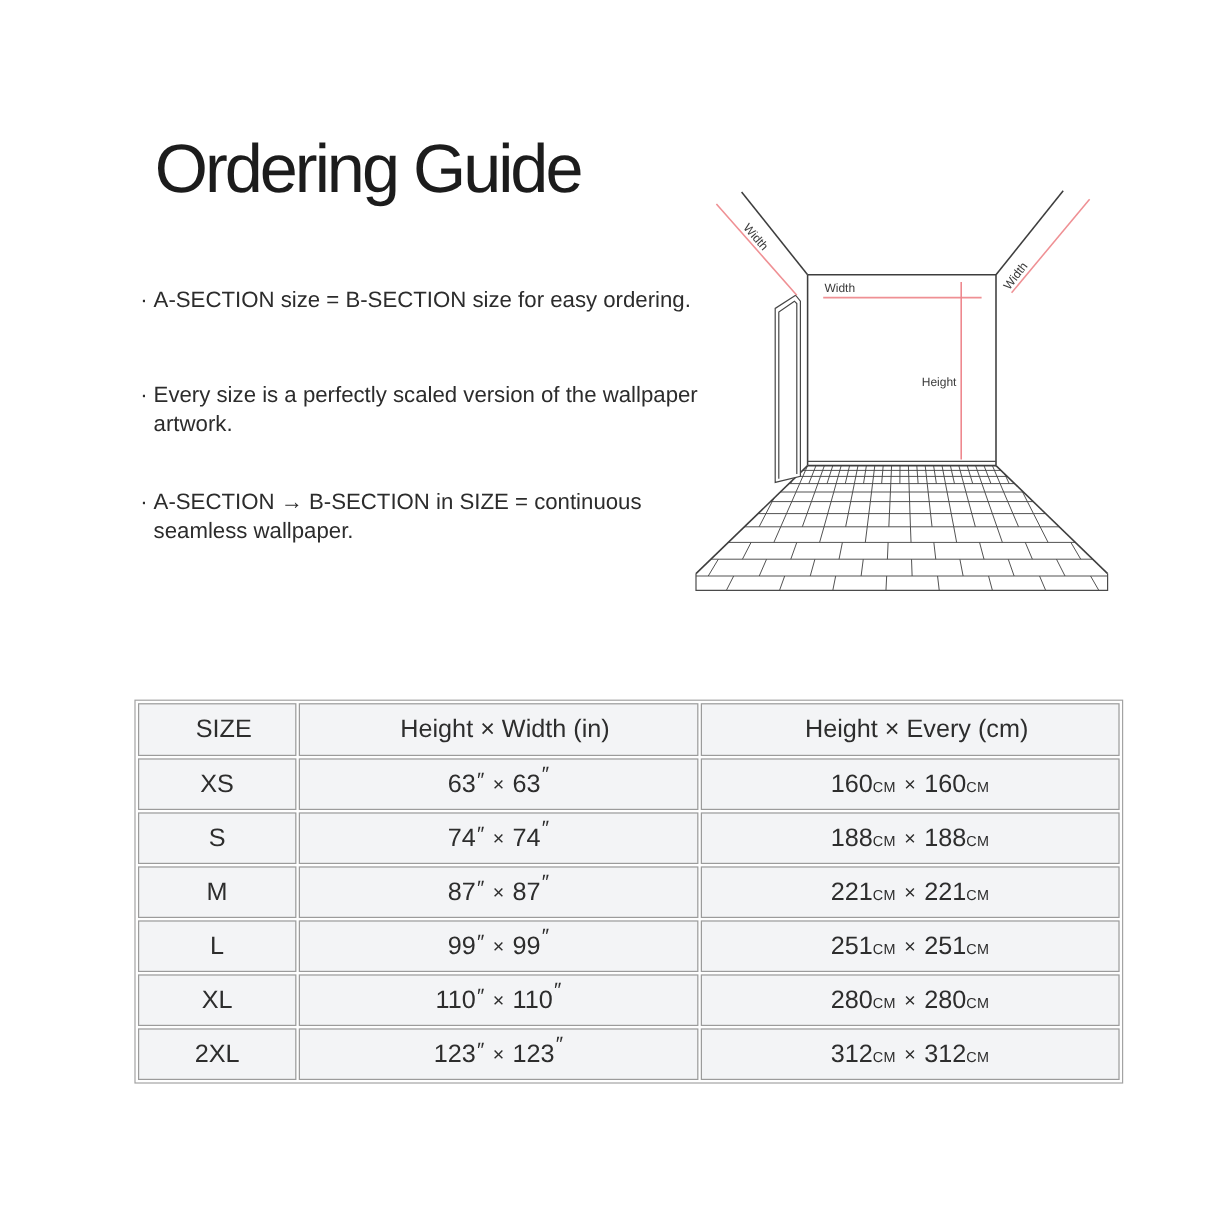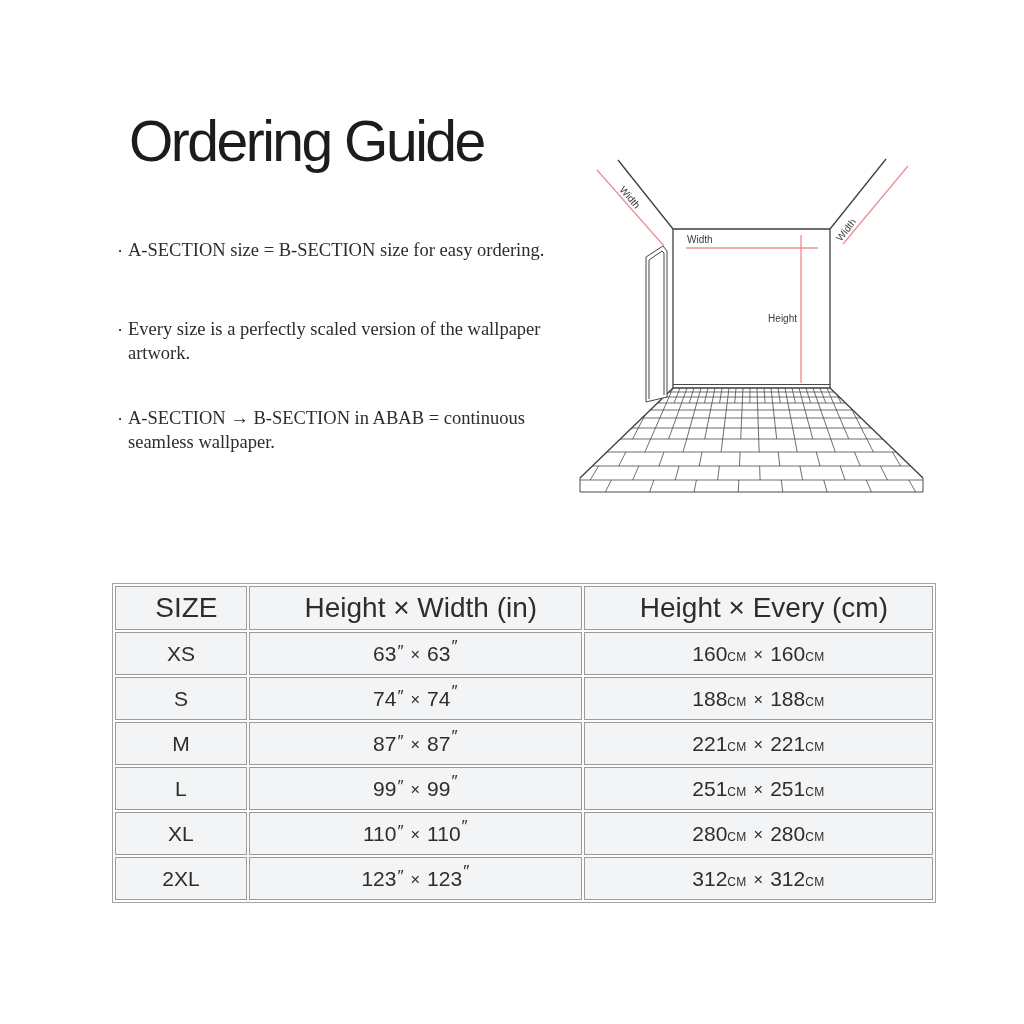--- a/index.html
+++ b/index.html
@@ -10,35 +10,35 @@
   .page-title{
     position:absolute;left:129px;top:108px;
     font-size:57px;font-weight:400;letter-spacing:-2.5px;color:#1c1c1c;
     white-space:nowrap;
   }
   .bullet{
     position:absolute;left:112px;width:500px;display:flex;align-items:flex-start;
     font-size:18.5px;line-height:24px;color:#2c2c2c;
   }
   .bullet .dot{width:16px;flex:0 0 16px;text-align:center;color:#2c2c2c;}
-  .bullet .btxt{white-space:pre-line;font-family:Liberation Serif, serif;}
+  .bullet .btxt{white-space:pre-line;}
   .b1{top:238px;} .b2{top:317px;} .b3{top:406px;}
 
   .room{position:absolute;left:575px;top:140px;width:368px;height:372px;}
 
   .size-table-wrap{position:absolute;left:112px;top:583px;width:824px;}
   table.size-table{
     width:100%;border-collapse:separate;border-spacing:2px;
     background:#fefefe;border:1px solid #a3a3a3;table-layout:fixed;
   }
   .size-table th,.size-table td{
     background:#f3f4f6;border:1px solid #9b9b9b;text-align:center;
     font-weight:400;color:#2d2d2d;padding:0;
   }
-  .size-table th{height:42px;font-size:28px;padding-left:11px;}
+  .size-table th{height:42px;font-size:21px;padding-left:11px;}
   .size-table td{height:41px;font-size:21px;}
   .col-size{width:16.2%;} .col-in{width:40.9%;} .col-cm{width:42.9%;}
   .size-table .x{font-size:0.78em;margin:0 7px;position:relative;top:-1px;}
   .size-table .unit{font-size:12px;text-transform:uppercase;letter-spacing:0.3px;}
   .size-table .pr{font-size:0.82em;position:relative;top:-4px;margin-left:1px;}
   .size-table .pr2{top:-9px;}
   svg text{font-family:"Liberation Sans","DejaVu Sans",sans-serif;}
 </style>
 </head>
 <body>
@@ -51,21 +51,21 @@
     <span class="dot">·</span>
     <span class="btxt">A-SECTION size = B-SECTION size for easy ordering.</span>
   </div>
   <div class="bullet b2">
     <span class="dot">·</span>
     <span class="btxt">Every size is a perfectly scaled version of the wallpaper
 artwork.</span>
   </div>
   <div class="bullet b3">
     <span class="dot">·</span>
-    <span class="btxt">A-SECTION → B-SECTION in ABAB = continuous
+    <span class="btxt">A-SECTION → B-SECTION in SIZE = continuous
 seamless wallpaper.</span>
   </div>
 
   <svg class="room" viewBox="0 0 368 372">
     <defs>
       <clipPath id="floorClip">
         <polygon points="98,248 255,248 348,338 348,352 5,352 5,338"></polygon>
       </clipPath>
     </defs>
 

